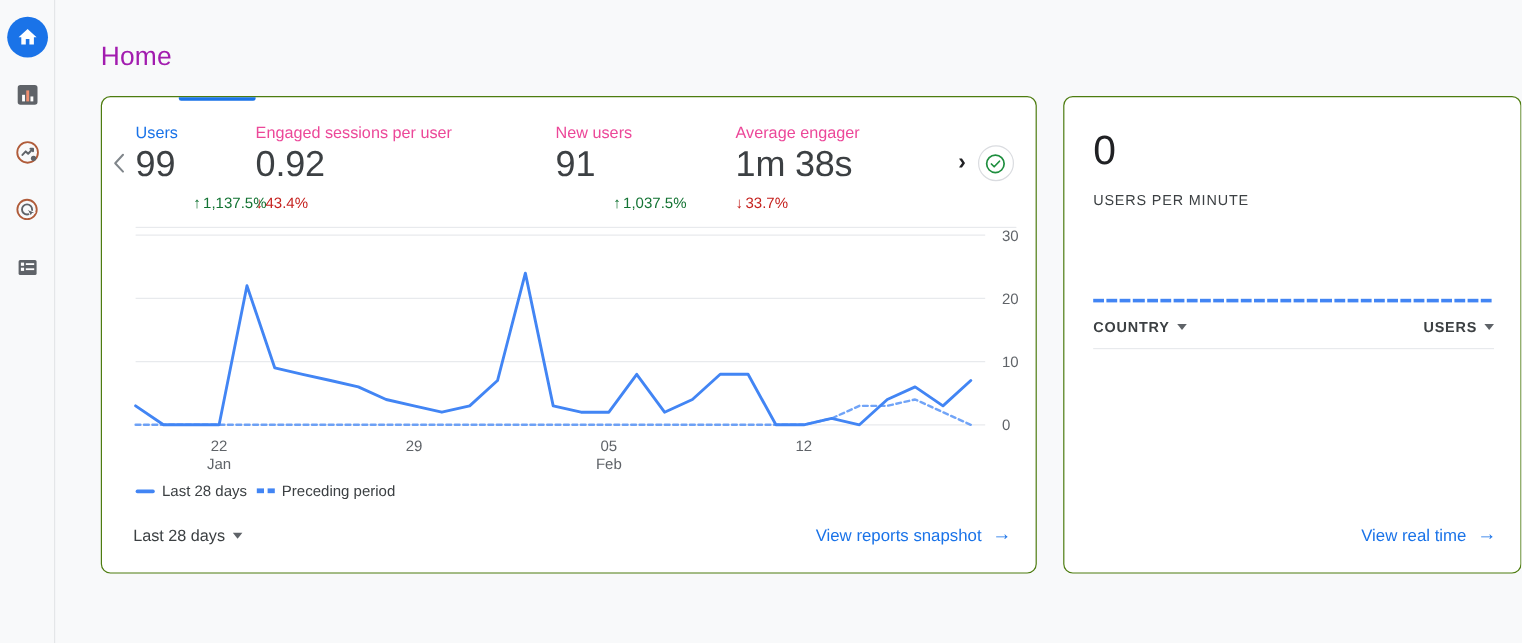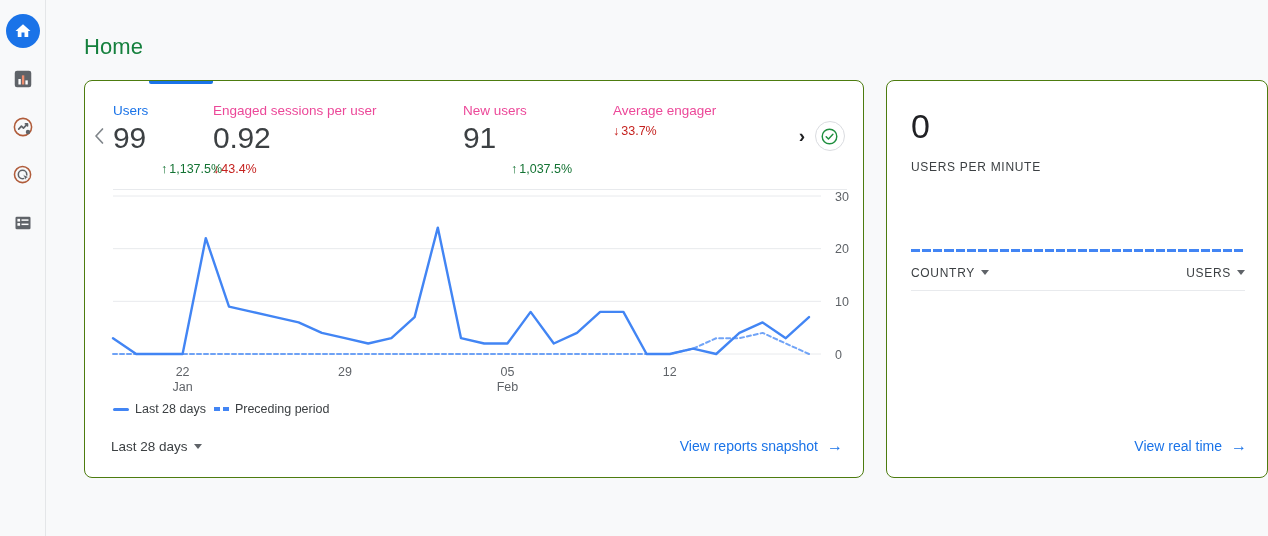--- a/index.html
+++ b/index.html
@@ -25,21 +25,21 @@
     display: flex; align-items: center; justify-content: center;
     border-radius: 50%;
     cursor: pointer;
   }
   .rail-item.active { background: #1a73e8; }
   .rail-icon { display: block; }
 
   
   .main { flex: 1 1 auto; position: relative; overflow: hidden; }
   .page-title {
-    font-size: 22px; color: #15803d; font-weight: 400;
+    font-size: 22px; color: #a21caf; font-weight: 400;
     padding: 34px 0 0 38px; letter-spacing: .1px;
   }
 
   .cards {
     display: flex; gap: 22px;
     padding: 20px 0 0 38px;
     align-items: flex-start;
   }
 
   .card {
@@ -135,21 +135,21 @@
   }
   .rt-big { font-size: 34px; color: #202124; font-weight: 400; line-height: 1.25; margin-top: 2px; }
   .rt-sub { font-size: 12px; color: #3c4043; letter-spacing: .7px; font-weight: 500; margin-top: 12px; }
   .rt-bars { height: 64px; display: flex; align-items: flex-end; gap: 2px; margin-top: 14px; padding-right: 2px; }
   .rt-bar { flex: 1 1 auto; height: 3px; background: #4285f4; }
   .rt-table-head {
     display: flex; align-items: center; margin-top: 14px;
     font-size: 12px; color: #3c4043; letter-spacing: .7px; font-weight: 500;
     padding-bottom: 10px; border-bottom: 1px solid #e8eaed;
   }
-  .rt-th { display: flex; align-items: center; gap: 6px; cursor: pointer; }
+  .rt-th { display: flex; align-items: center; gap: 6px; cursor: pointer; font-weight: bold; }
   .rt-th.right { margin-left: auto; }
   .rt-nodata { text-align: center; font-size: 13px; color: #5f6368; padding-top: 14px; }
 </style>
 </head>
 <body>
 
 <div id="app">
 
   <nav class="rail">
 
@@ -232,20 +232,21 @@
           <div class="metric m2">
             <div class="metric-label">New users</div>
             <div class="metric-value">91</div>
             <div class="metric-delta up">
               <span class="arrow">↑</span><span>1,037.5%</span>
             </div>
           </div>
 
           <div class="metric m3">
             <div class="metric-label">Average engager</div>
+            <div class="metric-value">1m 38s</div>
             <div class="metric-delta down">
               <span class="arrow">↓</span><span>33.7%</span>
             </div>
           </div>
 
           <div class="metrics-right">
             <span class="chev-right">›</span>
             <span class="badge-circle">
               <svg width="19" height="19" viewBox="0 0 24 24">
                 <circle cx="12" cy="12" r="9.2" fill="none" stroke="#1e8e3e" stroke-width="1.8"></circle>

